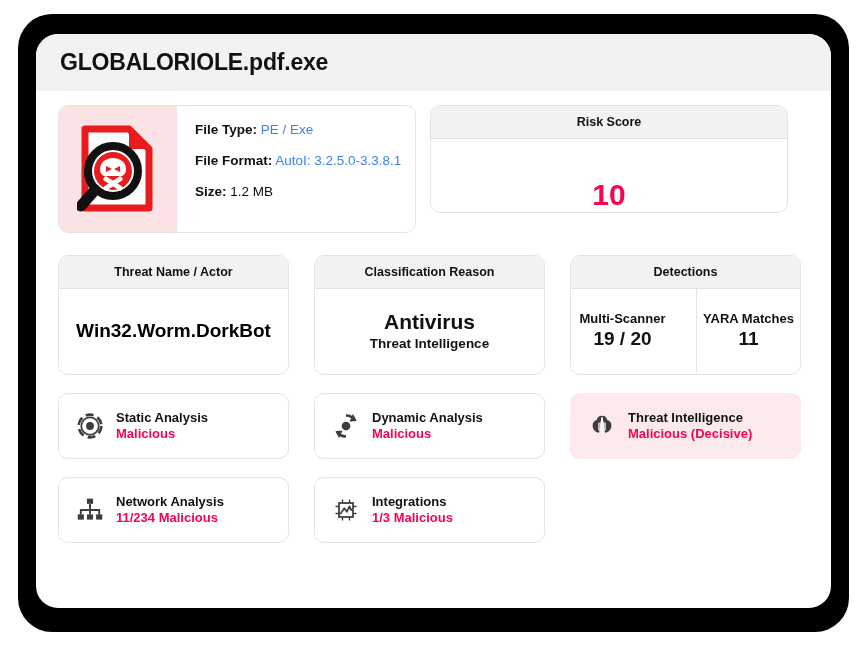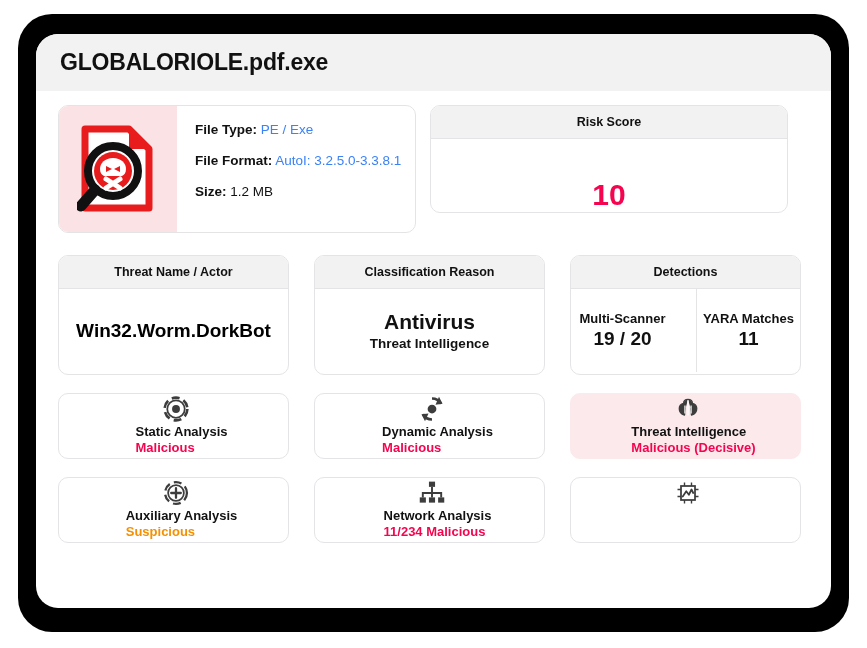--- a/index.html
+++ b/index.html
@@ -189,21 +189,20 @@
   }
   .tile {
     width: 231px;
     height: 66px;
     border: 1px solid #e4e4e6;
     border-radius: 10px;
     background: #ffffff;
     display: flex;
     align-items: center;
     padding: 0 0 0 16px;
-    flex-direction: column;
   }
   .tile.highlight {
     background: #fce9ec;
     border-color: #fce9ec;
   }
   .tile-icon {
     width: 30px;
     height: 30px;
     flex: none;
     margin-right: 11px;
@@ -362,50 +361,41 @@
           <div class="tile-text">
             <div class="tile-title">Threat Intelligence</div>
             <div class="tile-status st-malicious">Malicious (Decisive)</div>
           </div>
         </div>
       </div>
     <div class="tile-row" id="tile-row-2">
         <div class="tile">
           <span class="tile-icon">
             <svg width="28" height="28" viewBox="0 0 32 32">
-              <circle cx="16" cy="16" r="12.5" fill="none" stroke="#3d3d3d" stroke-width="2.6" stroke-dasharray="9 5"></circle>
-              <circle cx="16" cy="16" r="9" fill="none" stroke="#3d3d3d" stroke-width="2"></circle>
-              <path d="M16 10.5 v11 M10.5 16 h11" stroke="#3d3d3d" stroke-width="2.6" stroke-linecap="round"></path>
-            </svg>
-          </span>
-          <div class="tile-text">
-            <div class="tile-title">Auxiliary Analysis</div>
-            <div class="tile-status st-suspicious">Suspicious</div>
-          </div>
-        </div>
-        <div class="tile">
-          <span class="tile-icon">
-            <svg width="28" height="28" viewBox="0 0 32 32">
               <rect x="12.5" y="3" width="7" height="6" fill="#3d3d3d"></rect>
               <rect x="2" y="21" width="7" height="6" fill="#3d3d3d"></rect>
               <rect x="12.5" y="21" width="7" height="6" fill="#3d3d3d"></rect>
               <rect x="23" y="21" width="7" height="6" fill="#3d3d3d"></rect>
               <path d="M16 9 v7 M5.5 21 v-5 h21 v5 M16 16 v5" fill="none" stroke="#3d3d3d" stroke-width="2.2"></path>
             </svg>
           </span>
           <div class="tile-text">
             <div class="tile-title">Network Analysis</div>
             <div class="tile-status st-malicious">11/234 Malicious</div>
           </div>
         </div>
         <div class="tile">
           <span class="tile-icon">
             <svg width="28" height="28" viewBox="0 0 32 32">
               <rect x="8" y="8" width="16" height="16" fill="none" stroke="#3d3d3d" stroke-width="2"></rect>
               <path d="M12 4 v4 M20 4 v4 M12 24 v4 M20 24 v4 M4 12 h4 M4 20 h4 M24 12 h4 M24 20 h4" stroke="#3d3d3d" stroke-width="1.6"></path>
               <path d="M10 20 l4 -6 l3 4 l3 -6 l2 4" fill="none" stroke="#3d3d3d" stroke-width="2" stroke-linejoin="round" stroke-linecap="round"></path>
             </svg>
           </span>
+          <div class="tile-text">
+            <div class="tile-title">Integrations</div>
+            <div class="tile-status st-malicious">1/3 Malicious</div>
+          </div>
         </div>
       </div>
 
   </div>
 </div>
 
 </body></html>

